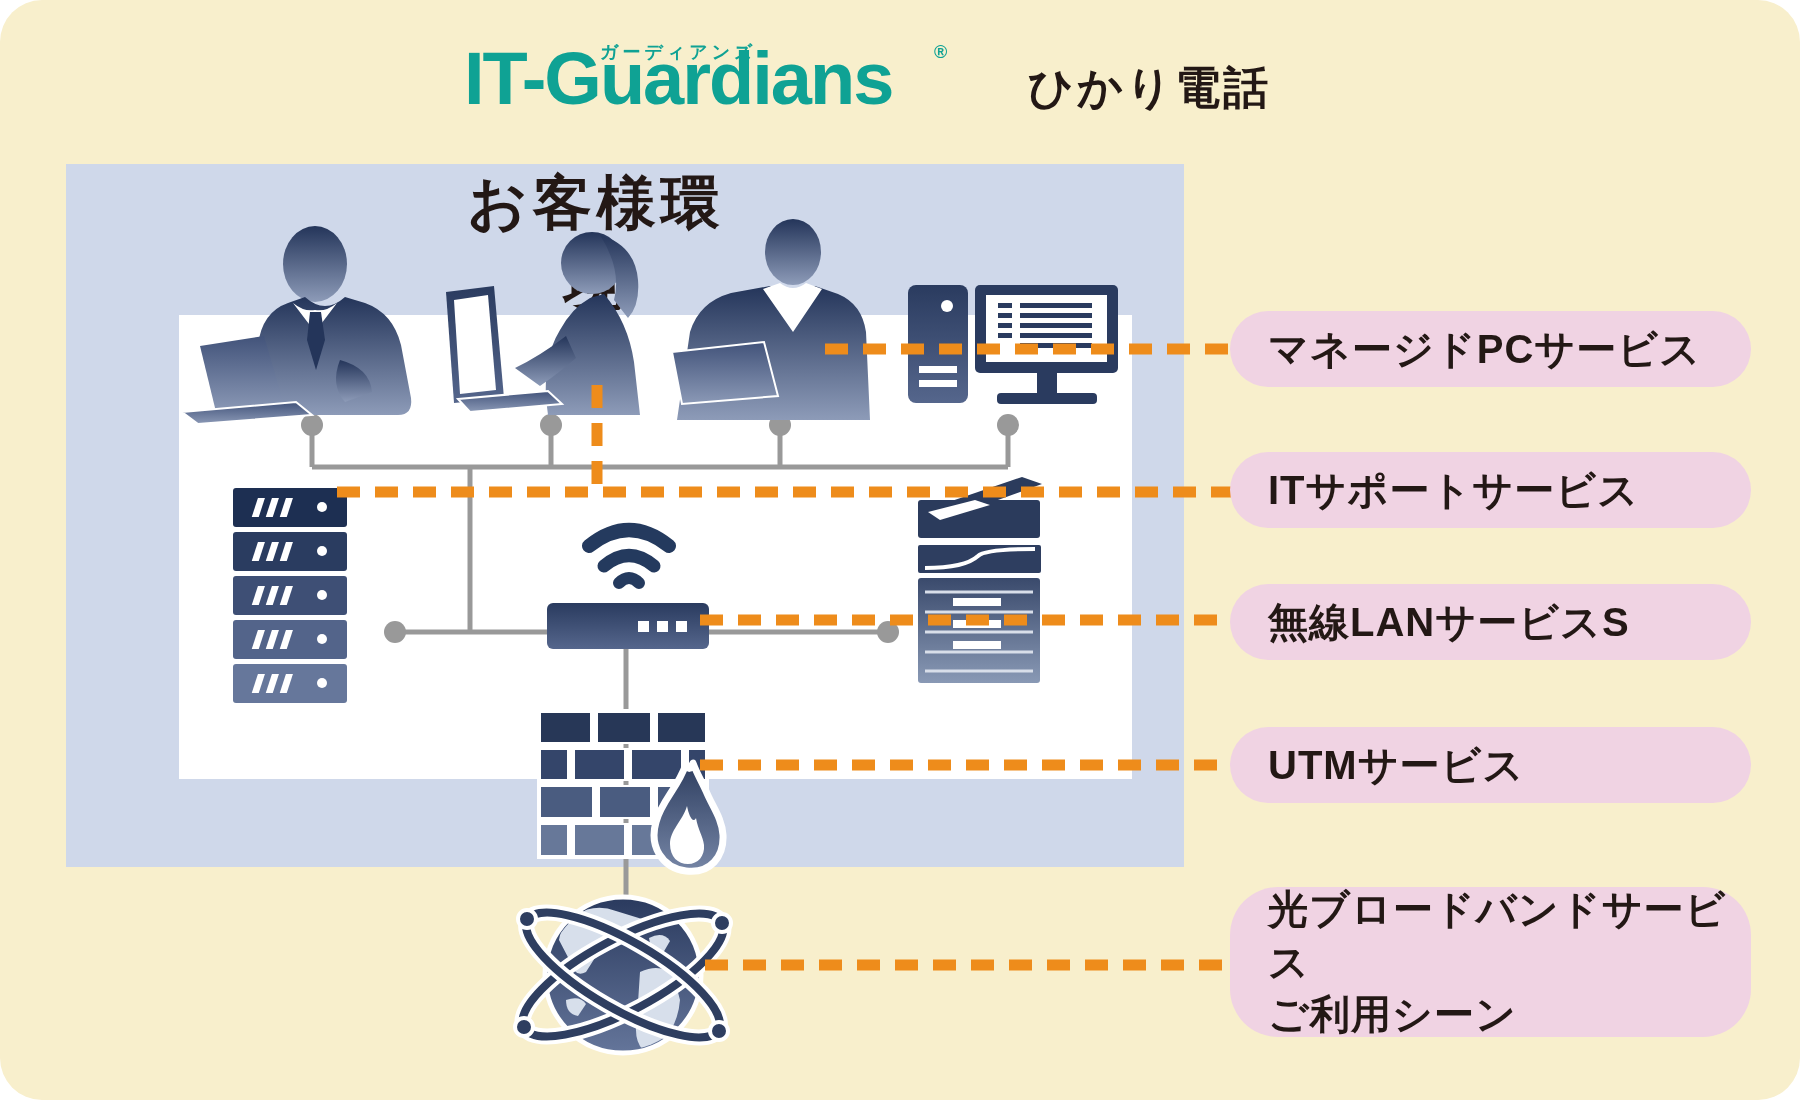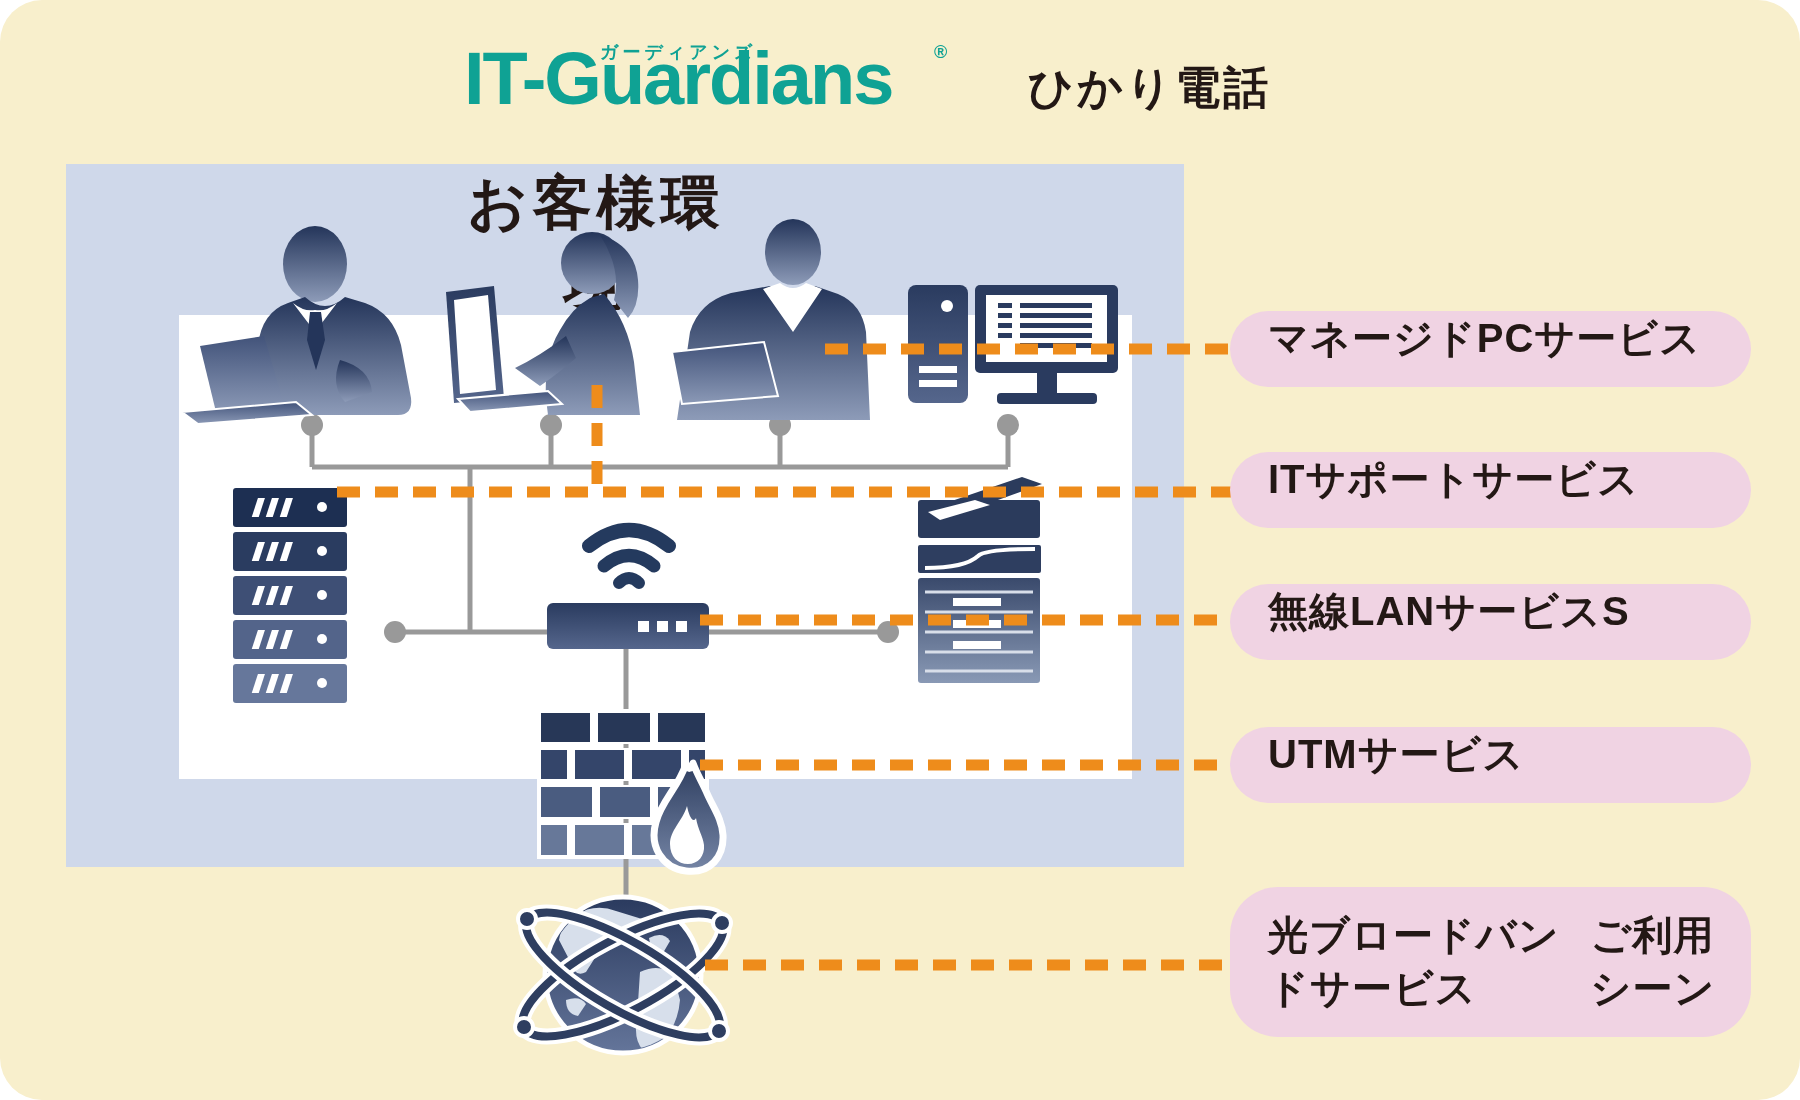--- a/index.html
+++ b/index.html
@@ -10,23 +10,23 @@
   .brand{left:464px;top:36px;font-size:74px;font-weight:bold;letter-spacing:-2px;color:#0FA294;}
   .brand-ruby{left:600px;top:40px;font-size:18px;font-weight:bold;letter-spacing:4px;color:#0FA294;}
   .brand-reg{left:934px;top:42px;font-size:18px;font-weight:bold;color:#0FA294;}
   .page-title{left:1028px;top:58px;font-size:45px;font-weight:bold;letter-spacing:3px;color:#231815;}
   
   .env-box{left:66px;top:164px;width:1118px;height:703px;background:#CFD8EA;}
   .env-inner{left:179px;top:315px;width:953px;height:464px;background:#FFFFFF;}
   .env-label{left:446px;top:164px;width:300px;text-align:center;font-size:59px;font-weight:bold;letter-spacing:5px;color:#231815;}
   
   .pill{left:1230px;width:521px;height:76px;background:#F0D3E3;border-radius:40px;
-        display:flex;padding-left:38px;box-sizing:border-box;
+        display:flex;align-items:center;padding-left:38px;box-sizing:border-box;
         font-size:40px;font-weight:bold;color:#231815;letter-spacing:1px;}
-  .pill-tall{height:150px;border-radius:48px;flex-direction:row;align-items:center;justify-content:center;line-height:1.32;}
+  .pill-tall{height:150px;border-radius:48px;flex-direction:column;align-items:flex-start;justify-content:center;line-height:1.32;}
   svg{position:absolute;left:0;top:0;}
 </style>
 </head>
 <body>
 
 <div class="canvas">
 
   <div class="abs brand-ruby">ガーディアンズ</div>
   <div class="abs brand">IT-Guardians</div>
   <div class="abs brand-reg">®</div>

